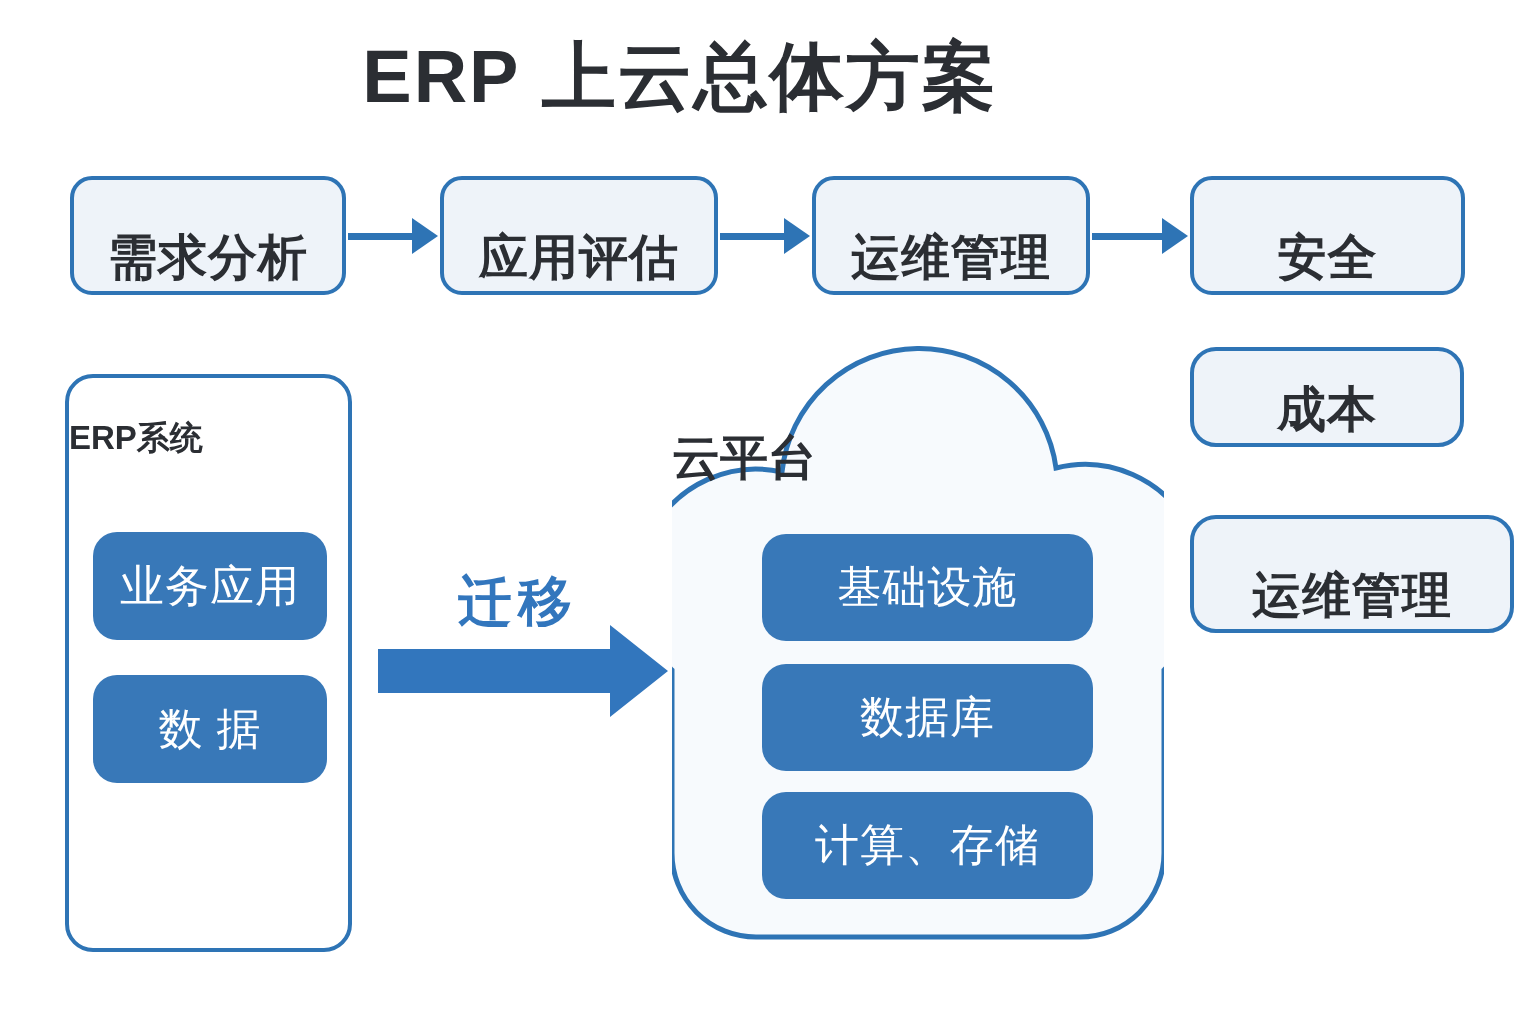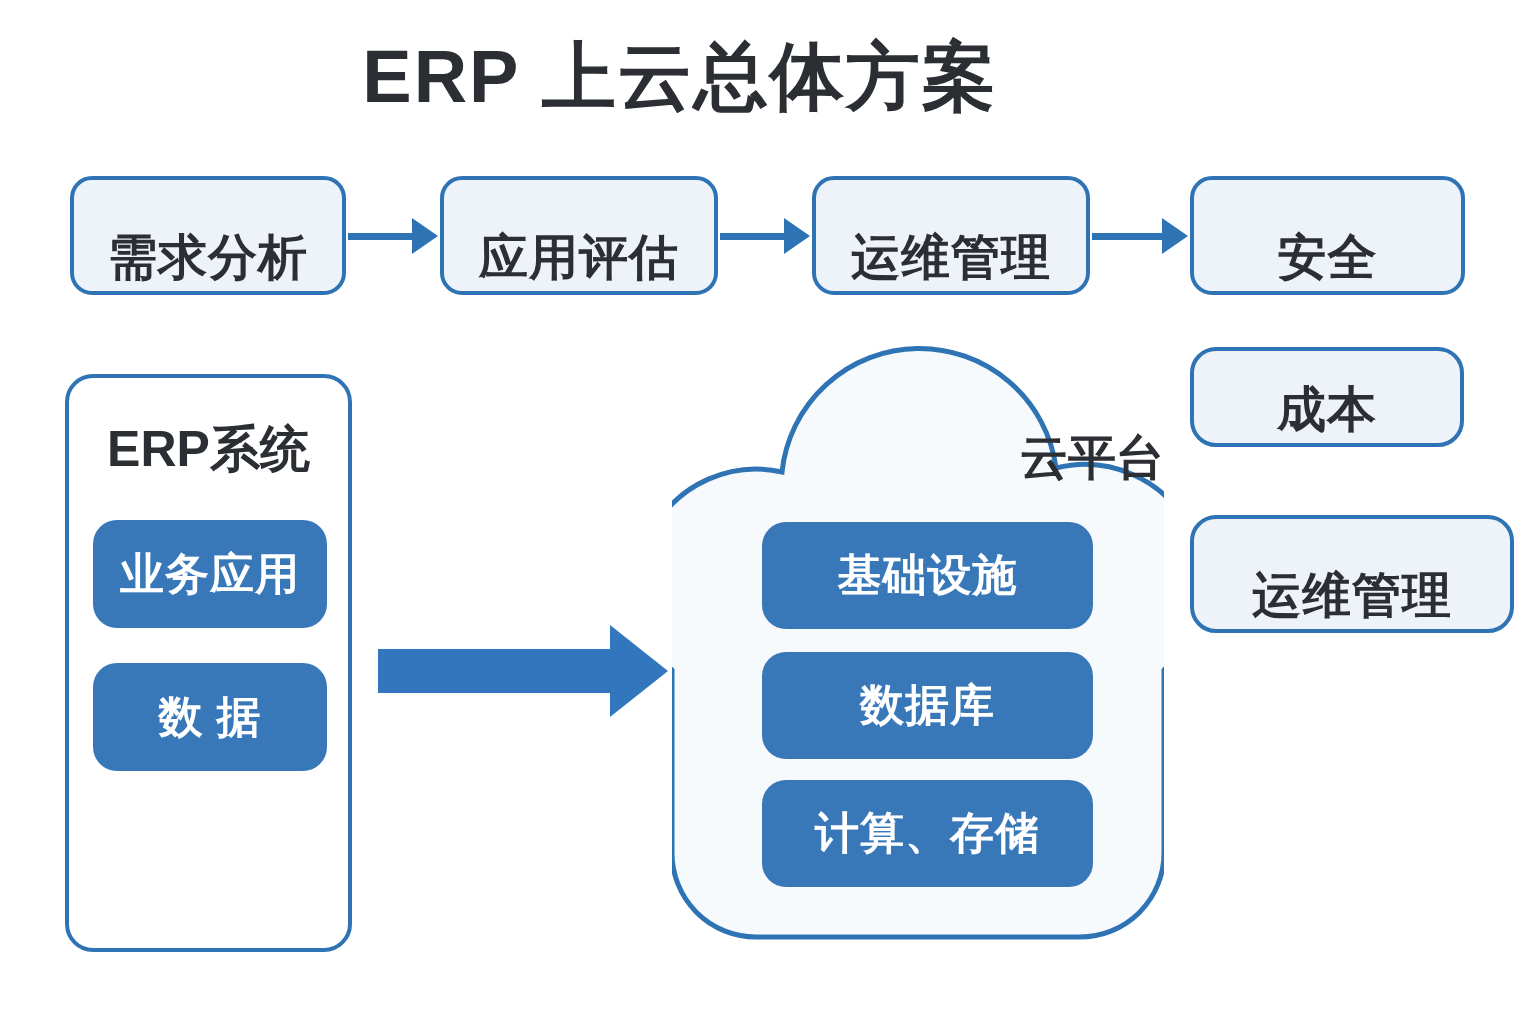--- a/index.html
+++ b/index.html
@@ -35,42 +35,42 @@
     border-left:26px solid var(--border_blue,#2e74b5);
     border-top:18px solid transparent;border-bottom:18px solid transparent;
   }
   
   .erp-panel{
     position:absolute;left:65px;top:374px;width:287px;height:578px;
     box-sizing:border-box;background:#ffffff;
     border:4px solid var(--border_blue,#2e74b5);border-radius:28px;
   }
   .erp-title{
-    position:absolute;left:0;top:38px;width:100%;text-align:center;
-    font-size:50px;font-weight:700;color:var(--dark_text,#2b2e33);
+    position:absolute;left:0;top:38px;width:100%;
+    font-size:33px;font-weight:700;color:var(--dark_text,#2b2e33);
   }
   .chip{
     position:absolute;box-sizing:border-box;
     background:var(--solid_blue,#3878b8);border-radius:24px;
     display:flex;align-items:center;justify-content:center;
-    color:#ffffff;font-size:44px;font-weight:700;letter-spacing:1px;
+    color:#ffffff;font-size:44px;font-weight:400;letter-spacing:1px;margin-top:12px;
   }
   .erp-panel .chip{left:24px;width:234px;height:108px;}
   
   .migration{position:absolute;left:378px;top:570px;width:292px;height:160px;}
   .migration-label{
     position:absolute;left:0;top:-4px;width:280px;text-align:center;
     font-size:54px;font-weight:700;color:var(--arrow_blue,#3276bd);letter-spacing:6px;
   }
   .migration svg{position:absolute;left:0;top:55px;}
   
   .cloud{position:absolute;left:672px;top:340px;width:492px;height:600px;}
   .cloud svg.shape{position:absolute;left:0;top:0;}
   .cloud-title{
-    position:absolute;left:0;top:86px;width:100%;text-align:right;
+    position:absolute;left:0;top:86px;width:100%;text-align:left;
     font-size:48px;font-weight:700;color:var(--dark_text,#2b2e33);
   }
   .cloud .chip{left:90px;width:331px;height:107px;}
 </style>
 </head>
 <body>
 
 <div class="canvas">
 
   <h1 class="title">ERP 上云总体方案</h1>
@@ -104,20 +104,21 @@
     <div class="erp-title">ERP系统</div>
     <div class="chip" style="top:142px">
       <span>业务应用</span>
     </div>
     <div class="chip" style="top:285px">
       <span>数 据</span>
     </div>
   </div>
 
   <div class="migration">
+    <div class="migration-label">迁移</div>
     <svg width="292" height="92" viewBox="0 0 292 92">
       <polygon points="0,24 232,24 232,0 290,46 232,92 232,68 0,68" fill="var(--arrow_blue,#3276bd)"></polygon>
     </svg>
   </div>
 
   <div class="cloud">
     <svg class="shape" width="492" height="600" viewBox="0 0 492 600" preserveAspectRatio="none">
       <path d="M 84 597
                L 408 597
                A 84 84 0 0 0 492 513

